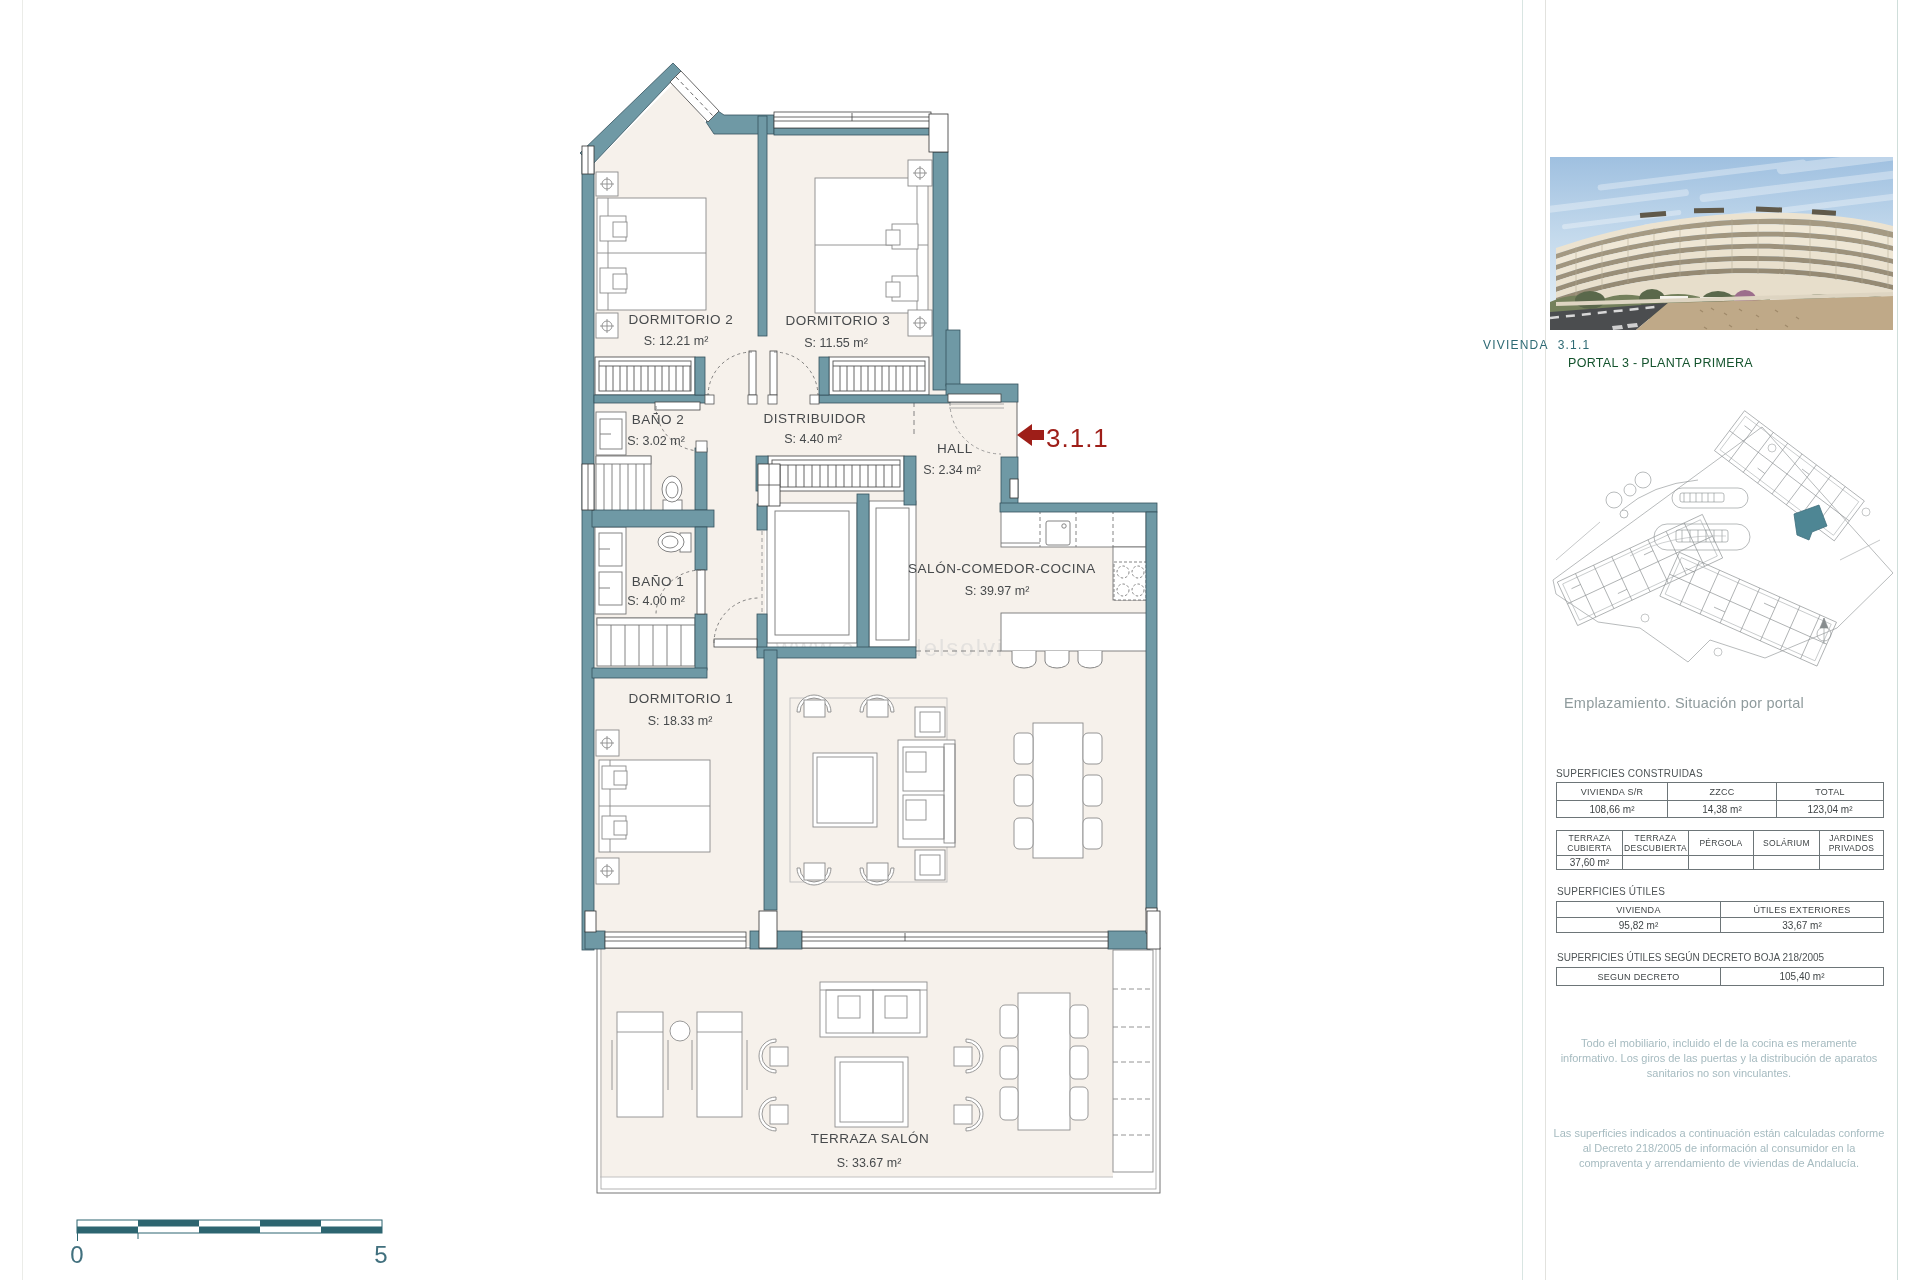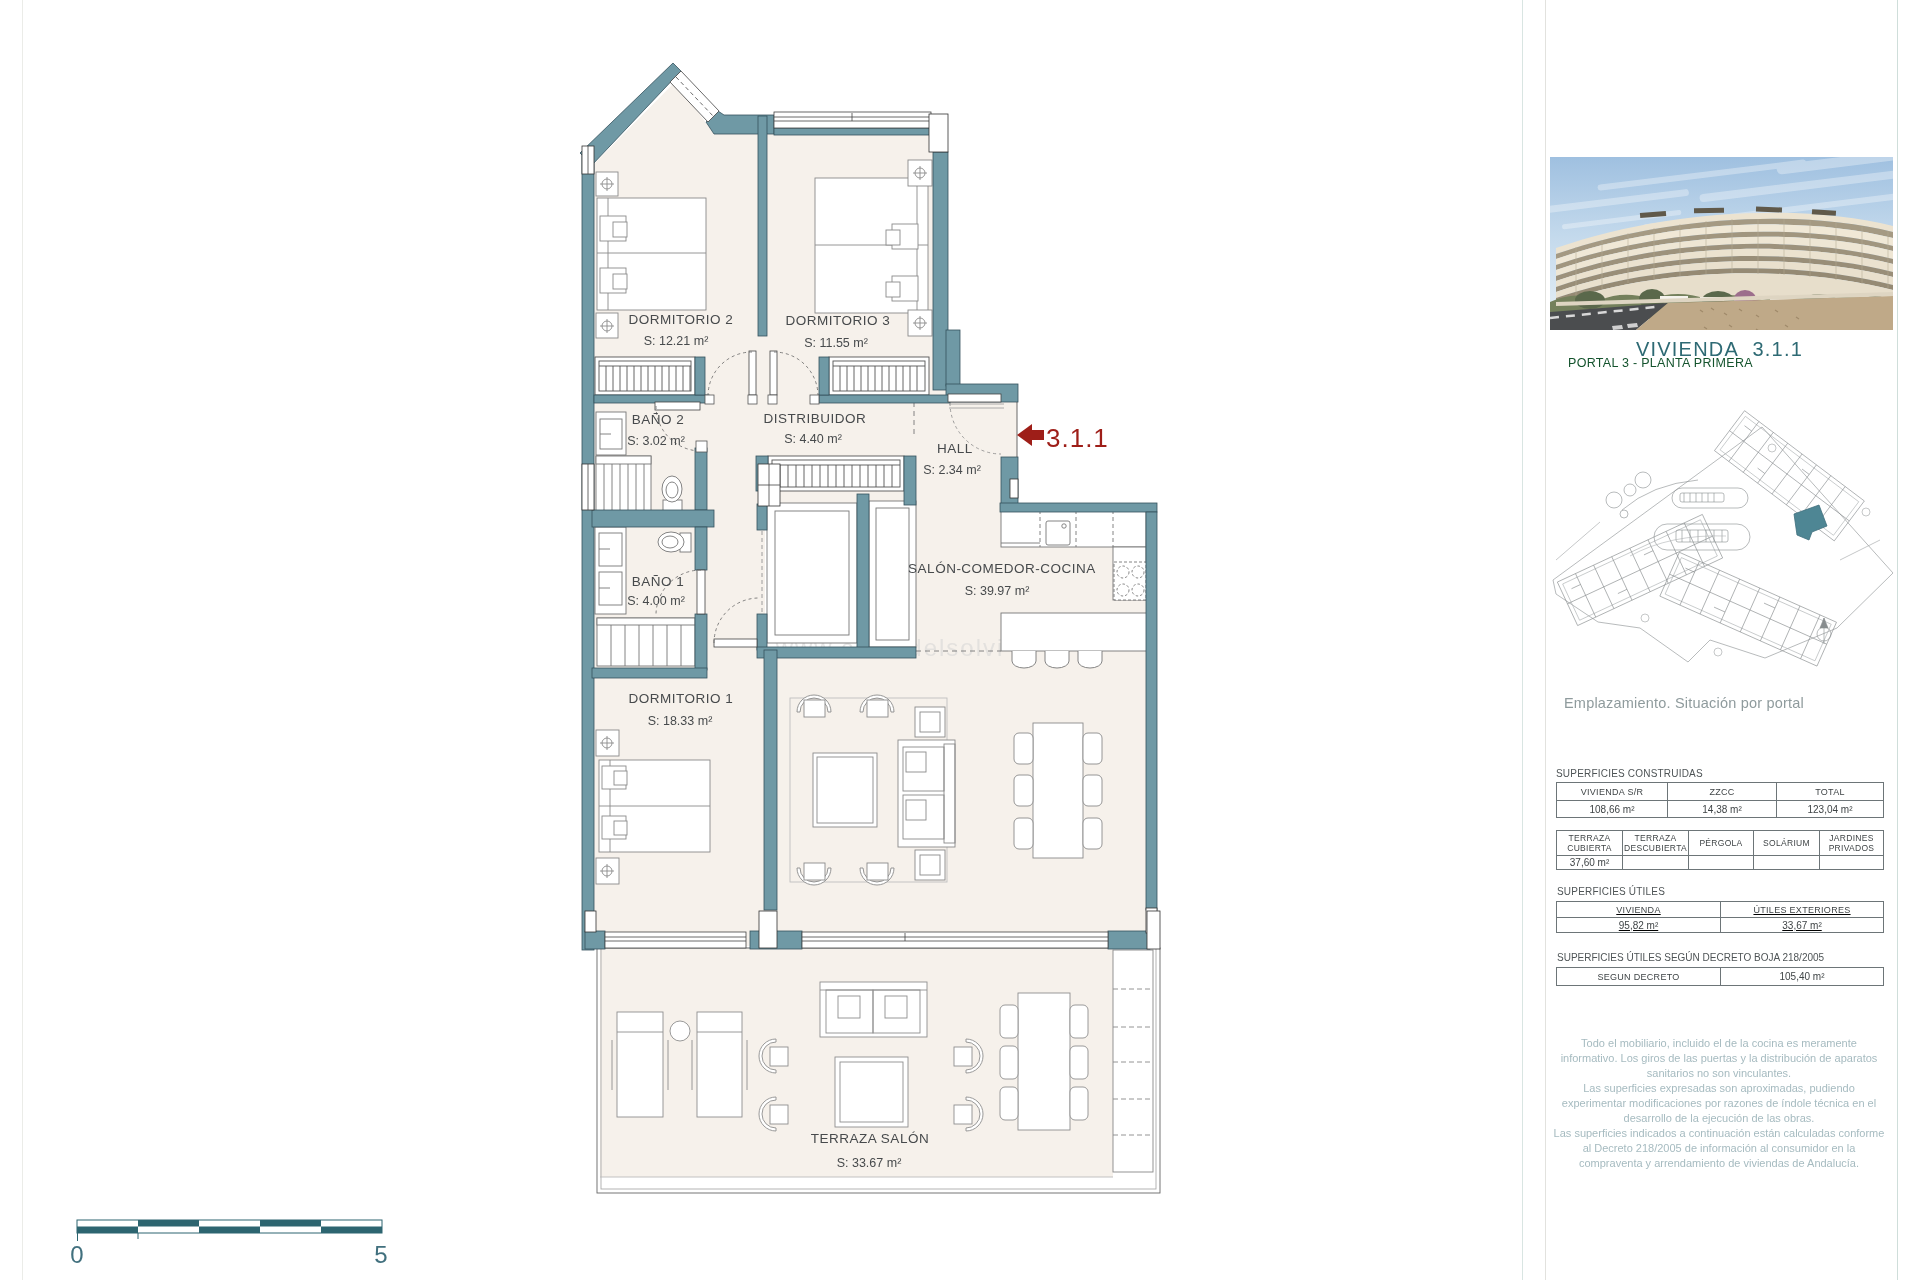--- a/index.html
+++ b/index.html
@@ -811,21 +811,21 @@
         <circle cx="1866" cy="512" r="4"></circle>
         <circle cx="1645" cy="618" r="4"></circle>
         <circle cx="1718" cy="652" r="4"></circle>
         <line x1="1556" y1="560" x2="1600" y2="522"></line>
         <line x1="1840" y1="560" x2="1880" y2="540"></line>
       </g>
     </g>
   </g>
   </svg>
 
-  <div class="abs" style="left:1636px;top:338px;font-size:20px;letter-spacing:1.2px;color:#2e6a74;">VIVIENDA&nbsp; 3.1.1</div>
+  <div class="abs" style="left:1483px;top:338px;font-size:12px;letter-spacing:1.2px;color:#2e6a74;">VIVIENDA&nbsp; 3.1.1</div>
 
   <div class="abs" style="left:1568px;top:356px;font-size:12.5px;letter-spacing:0.3px;color:#14532d;">PORTAL 3 - PLANTA PRIMERA</div>
 
   <div class="abs" style="left:1564px;top:695px;font-size:14.5px;letter-spacing:0.2px;color:#8f9b9d;">Emplazamiento. Situación por portal</div>
 
   <div class="abs" style="left:1556px;top:768px;font-size:10px;letter-spacing:0.2px;color:#4e5456;">SUPERFICIES CONSTRUIDAS</div>
 
   <table class="tbl" style="left:1556px;top:782px;width:328px;">
     <tbody>
         <tr class="hdr">
@@ -855,21 +855,21 @@
           <td></td>
           <td></td>
           <td></td>
           <td></td>
         </tr>
   </tbody>
     </table>
 
   <div class="abs" style="left:1557px;top:886px;font-size:10px;letter-spacing:0.2px;color:#4e5456;">SUPERFICIES ÚTILES</div>
 
-  <table class="tbl" style="left:1556px;top:901px;width:328px;text-decoration:underline;">
+  <table class="tbl" style="left:1556px;top:901px;width:328px;">
     <tbody>
         <tr class="hdr">
           <td style="width:164px;height:16px;">VIVIENDA</td>
           <td>ÚTILES EXTERIORES</td>
         </tr>
     <tr class="val">
           <td style="height:15px;">95,82 m²</td>
           <td>33,67 m²</td>
         </tr>
   </tbody>
@@ -882,16 +882,15 @@
         <tr>
           <td class="hdr" style="width:164px;height:18px;margin-left:40px;">SEGUN DECRETO</td>
           <td class="val">105,40 m²</td>
         </tr>
   </tbody>
     </table>
 
 
   <div class="para" style="top:1036px;">Todo el mobiliario, incluido el de la cocina es meramente informativo. Los giros de las puertas y la distribución de aparatos sanitarios no son vinculantes.</div>
 
-  <div class="para" style="top:1081px;">Las superficies expresadas son aproximadas, pudiendo experimentar modificaciones por razones de índole técnica en el desarrollo de la ejecución de las obras.</div>
 
   <div class="para" style="top:1126px;">Las superficies indicados a continuación están calculadas conforme al Decreto 218/2005 de información al consumidor en la compraventa  y arrendamiento de viviendas de Andalucía.</div>
 </div>
 
 </body></html>

